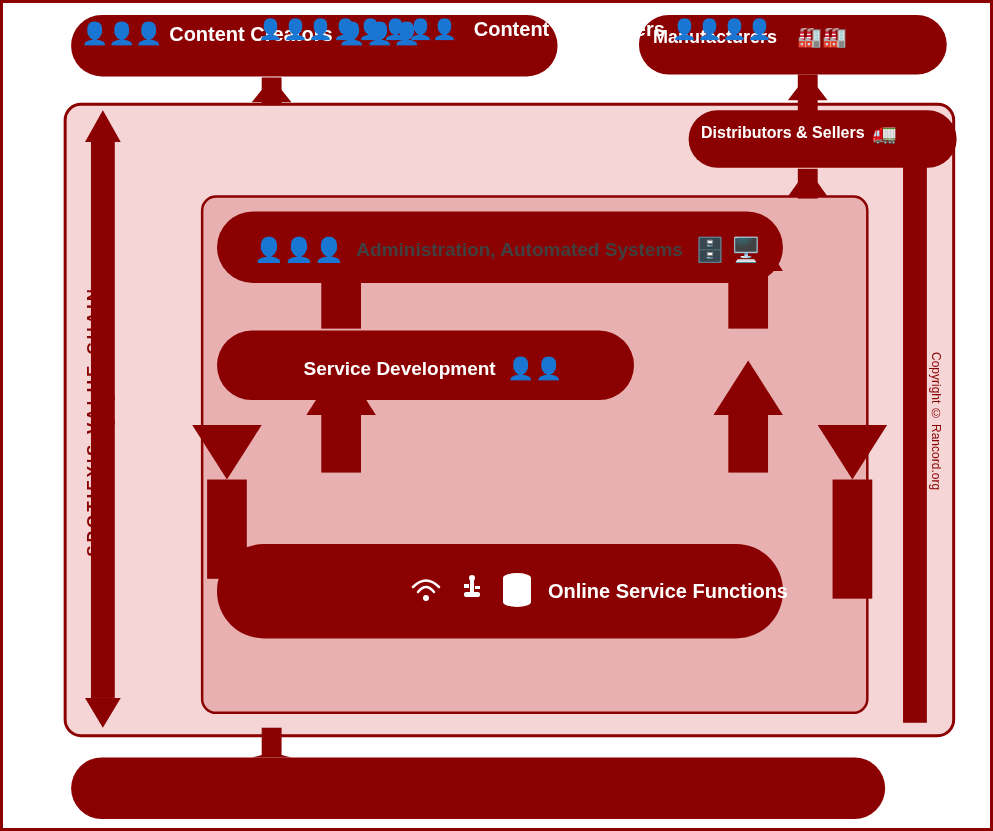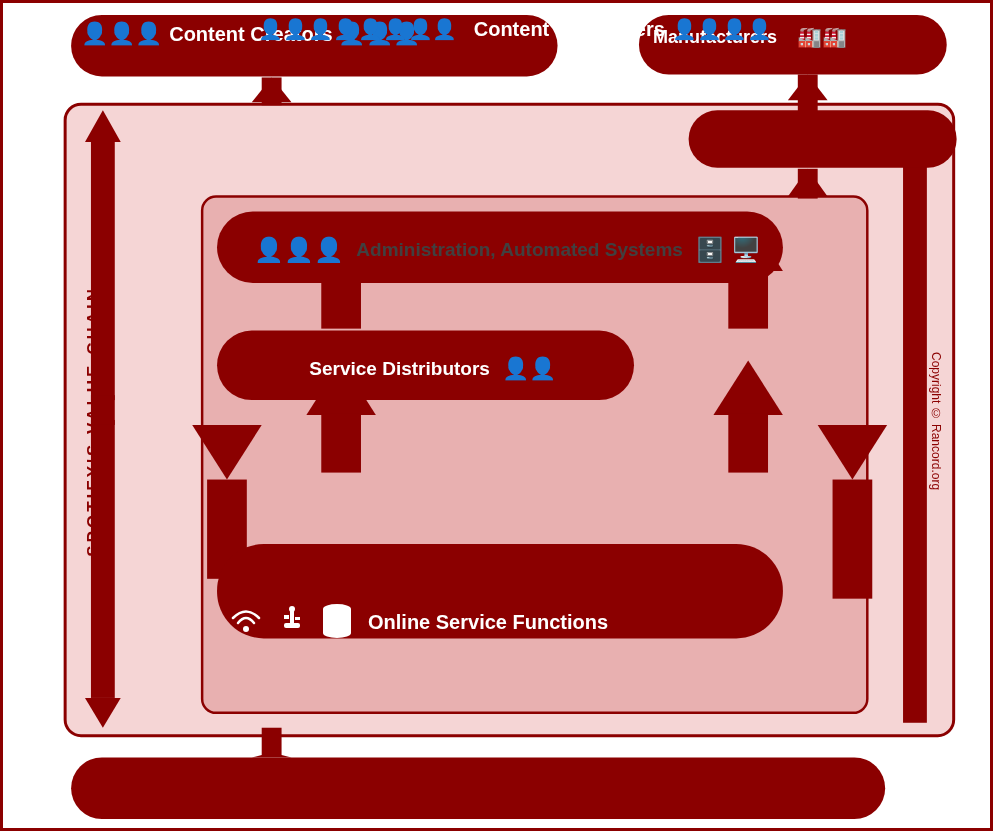--- a/index.html
+++ b/index.html
@@ -104,41 +104,45 @@
     <span style="font-size:22px;">👤👤👤</span>
     <span>Content Creators</span>
     <span style="font-size:22px;">👤👤👤</span>
   </div>
 
   <div style="position:absolute; top:22px; left:650px; color:white; font-size:18px; font-weight:bold; display:flex; align-items:center; gap:20px; z-index:10;">
     <span>Manufacturers</span>
     <span style="font-size:20px;">🏭🏭</span>
   </div>
 
+  <div style="position:absolute; top:118px; left:698px; color:white; font-size:16px; font-weight:bold; display:flex; align-items:center; gap:8px; z-index:10;">
+    <span>Distributors &amp; Sellers</span>
+    <span style="font-size:20px;">🚛</span>
+  </div>
 
   <div style="position:absolute; top:102px; left:62px; width:58px; bottom:90px; display:flex; align-items:center; justify-content:center; z-index:10;">
     <span style="writing-mode:vertical-rl; transform:rotate(180deg); font-size:17px; font-weight:bold; color:#8b0000; letter-spacing:3px;">SPOTIFY'S VALUE CHAIN</span>
   </div>
 
   <div style="position:absolute; top:102px; right:40px; width:28px; bottom:90px; display:flex; align-items:center; justify-content:center; z-index:10;">
     <span style="writing-mode:vertical-rl; font-size:12px; color:#8b0000;">Copyright © Rancord.org</span>
   </div>
 
   <div style="position:absolute; top:218px; left:225px; width:560px; height:58px; display:flex; align-items:center; justify-content:center; gap:12px; z-index:10;">
     <span style="font-size:24px; color:white;">👤👤👤</span>
     <span style="color:#404040; font-size:19px; font-weight:bold;">Administration, Automated Systems</span>
     <span style="font-size:24px; color:white;">🗄️ 🖥️</span>
   </div>
 
   <div style="position:absolute; top:338px; left:225px; width:410px; height:55px; display:flex; align-items:center; justify-content:center; gap:12px; z-index:10;">
-    <span style="color:white; font-size:19px; font-weight:bold;">Service Distributors</span>
+    <span style="color:white; font-size:19px; font-weight:bold;">Service Development</span>
     <span style="font-size:22px; color:white;">👤👤</span>
   </div>
 
-  <div style="position:absolute; top:579px; left:225px; width:560px; height:80px; display:flex; align-items:center; justify-content:flex-start; gap:14px; z-index:10;">
+  <div style="position:absolute; top:548px; left:225px; width:560px; height:80px; display:flex; align-items:center; justify-content:flex-end; gap:14px; z-index:10;">
     <div style="color:white; font-size:26px; line-height:1;">
       
       <svg width="36" height="30" viewBox="0 0 36 30" fill="white">
         <path d="M18 22 Q18 22 18 22" stroke="white" stroke-width="3" fill="none"></path>
         <circle cx="18" cy="24" r="3" fill="white"></circle>
         <path d="M10 18 Q18 8 26 18" stroke="white" stroke-width="2.5" fill="none" stroke-linecap="round"></path>
         <path d="M5 13 Q18 0 31 13" stroke="white" stroke-width="2.5" fill="none" stroke-linecap="round"></path>
       </svg>
     </div>
     <div style="color:white; font-size:22px;">

